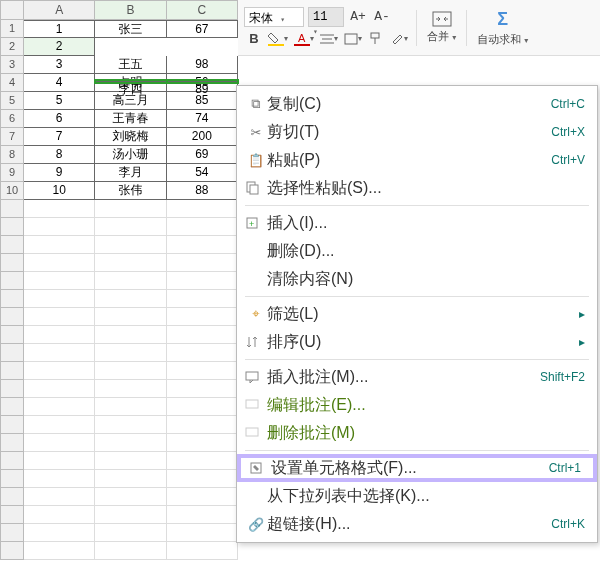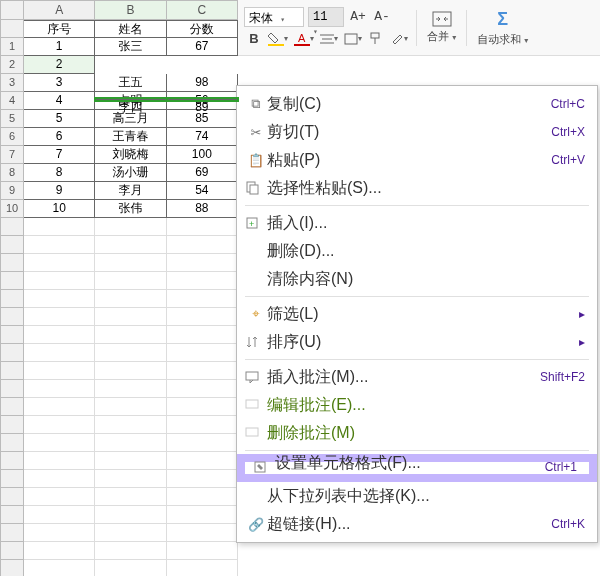--- a/index.html
+++ b/index.html
@@ -34,23 +34,23 @@
 .selected-row .cell { background: #eaf6ea; }
 .selected-row .cell.b, .selected-row .cell.c { outline: 2px solid #2e9e2e; outline-offset: -1px; position: relative; z-index: 2; margin-top: 43px; }
 
 
 .ctx { position: absolute; left: 236px; top: 85px; width: 362px; background: #fff; border: 1px solid #bbb; box-shadow: 2px 2px 6px rgba(0,0,0,0.2); padding: 4px 0; }
 .mi { display: flex; align-items: center; height: 28px; padding: 0 12px 0 8px; color: #333; cursor: pointer; }
 .mi.disabled { color: #4d7c0f; cursor: default; }
 .mi .mi-icon { width: 22px; font-size: 13px; color: #777; text-align: center; }
 .mi.disabled .mi-icon { color: #ccc; }
 .mi .mi-label { flex: 1; font-size: 16px; }
-.mi .mi-shortcut { font-size: 12px; color: #4c1d95; }
+.mi .mi-shortcut { font-size: 12px; color: #0f766e; }
 .ctx-sep { height: 1px; background: #e0e0e0; margin: 3px 8px; }
-.highlight-box { border: 8px solid #c4b5fd; align-items: flex-end; }
+.highlight-box { border: 4px solid #c4b5fd; }
 
 svg { display: block; }
 </style>
 </head>
 <body>
 
 <div class="toolbar">
   <div class="font-group">
     <div class="font-row">
       <div class="font-select"><span>宋体</span> <span class="dd-arrow">▾</span></div>
@@ -121,26 +121,20 @@
 
 <div class="sheet">
   <div class="col-headers">
     <div class="corner"></div>
     <div class="ch first">A</div>
     <div class="ch">B</div>
     <div class="ch">C</div>
   </div>
   <div id="rows-container">
       <div class="row">
-        <div class="rh"></div>
-        <div class="cell">序号</div>
-        <div class="cell">姓名</div>
-        <div class="cell">分数</div>
-      </div>
-      <div class="row">
         <div class="rh">1</div>
         <div class="cell a">1</div>
         <div class="cell b">张三</div>
         <div class="cell c">67</div>
       </div>
       <div class="row selected-row">
         <div class="rh">2</div>
         <div class="cell a">2</div>
         <div class="cell b">李四</div>
         <div class="cell c">89</div>
@@ -166,21 +160,21 @@
       <div class="row">
         <div class="rh">6</div>
         <div class="cell a">6</div>
         <div class="cell b">王青春</div>
         <div class="cell c">74</div>
       </div>
       <div class="row">
         <div class="rh">7</div>
         <div class="cell a">7</div>
         <div class="cell b">刘晓梅</div>
-        <div class="cell c">100</div>
+        <div class="cell c">200</div>
       </div>
       <div class="row">
         <div class="rh">8</div>
         <div class="cell a">8</div>
         <div class="cell b">汤小珊</div>
         <div class="cell c">69</div>
       </div>
       <div class="row">
         <div class="rh">9</div>
         <div class="cell a">9</div>

